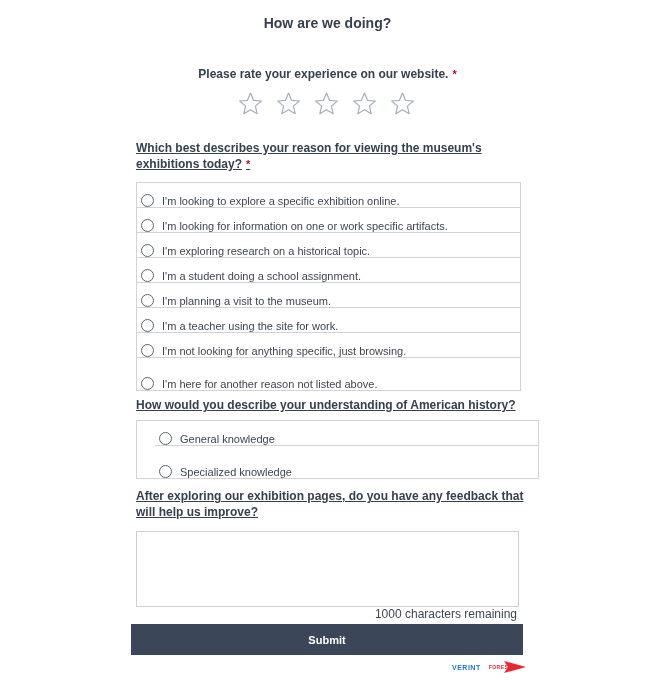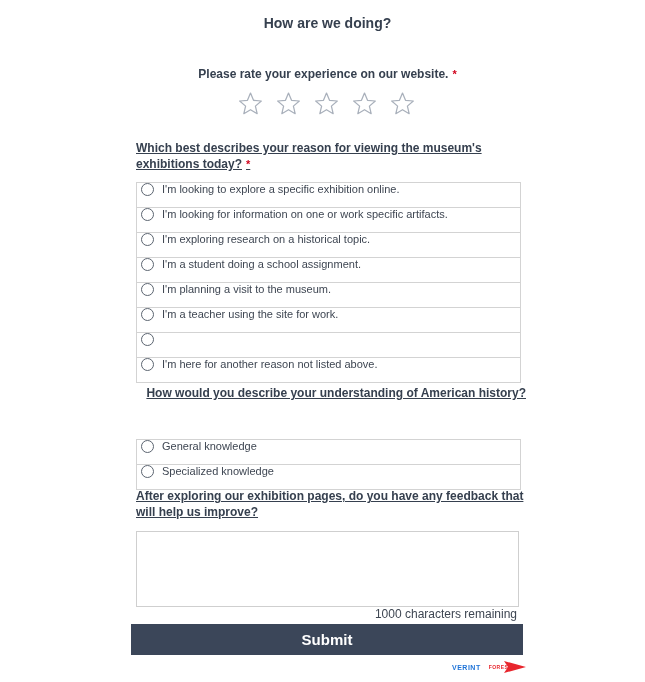--- a/index.html
+++ b/index.html
@@ -4,26 +4,26 @@
 <style>
   html, body { margin:0; padding:0; background:#ffffff; }
   body { width:645px; height:682px; position:relative; font-family:"Liberation Sans", sans-serif; color:#36404f; overflow:hidden; }
   .title { position:absolute; top:15px; left:0; width:655px; text-align:center; font-size:14px; font-weight:bold; color:#36404f; }
   .q-center { position:absolute; top:67px; left:0; width:655px; text-align:center; font-size:12px; font-weight:bold; color:#36404f; }
   .req { color:#d0021b; margin-left:4px; font-size:11px; }
   .stars { position:absolute; top:91px; left:238px; display:flex; gap:13px; }
   .star { width:25px; height:25px; cursor:pointer; }
   .q { position:absolute; left:136px; width:390px; font-size:12px; font-weight:bold; color:#36404f; line-height:16px;text-decoration:underline; }
   .opts { position:absolute; left:136px; width:383px; border:1px solid #d3d3d3; }
-  .opt { height:24px; border-bottom:1px solid #d3d3d3; display:flex; align-items:flex-start; font-size:11px; color:#3e4652; cursor:pointer; }
-  .opt:last-child { border-bottom:none; }
+  .opt { height:24px; border-bottom:1px solid #d3d3d3; display:flex; align-items:flex-end; font-size:11px; color:#3e4652; cursor:pointer; }
+  .opt:last-child { border-bottom:none;margin-top:8px; }
   .radio { width:11px; height:11px; border:1px solid #5b6470; border-radius:50%; margin-left:4px; margin-right:8px; flex:none; }
   .textarea { position:absolute; top:531px; left:136px; width:381px; height:74px; border:1px solid #cfcfcf; resize:none; font-family:"Liberation Sans", sans-serif; padding:0; margin:0; outline:none; }
   .counter { position:absolute; top:607px; left:136px; width:381px; text-align:right; font-size:12px; color:#3e4652; }
-  .submit { position:absolute; top:624px; left:131px; width:392px; height:31px; background:#3b4659; color:#ffffff; font-size:15px; font-weight:bold; border:none; display:flex; align-items:center; justify-content:center; cursor:pointer; font-family:"Liberation Sans", sans-serif; }
+  .submit { position:absolute; top:624px; left:131px; width:392px; height:31px; background:#3b4659; color:#ffffff; font-size:11px; font-weight:bold; border:none; display:flex; align-items:center; justify-content:center; cursor:pointer; font-family:"Liberation Sans", sans-serif; }
   .brand { position:absolute; top:660px; left:452px; display:flex; align-items:center; gap:8px; }
   .verint { font-size:7px; font-weight:bold; color:#1e73d8; letter-spacing:0.5px; }
   .foresee { display:flex; align-items:center; position:relative; }
   .foresee-text { font-size:5px; font-weight:bold; color:#e8262d; letter-spacing:0.5px; position:relative; z-index:2; }
   .foresee-arrow { width:22px; height:14px; margin-left:-12px; }
 </style>
 </head>
 <body>
 
 <div class="title">How are we doing?</div>
@@ -74,30 +74,31 @@
   <div class="opt">
       <span class="radio"></span>
       <span>I'm planning a visit to the museum.</span>
     </div>
   <div class="opt">
       <span class="radio"></span>
       <span>I'm a teacher using the site for work.</span>
     </div>
   <div class="opt">
       <span class="radio"></span>
+      <span>I'm not looking for anything specific, just browsing.</span>
     </div>
   <div class="opt">
       <span class="radio"></span>
       <span>I'm here for another reason not listed above.</span>
     </div>
 </div>
 
-<div class="q" style="top:385px;text-align:right;">How would you describe your understanding of American history?</div>
+<div class="q" style="top:397px;">How would you describe your understanding of American history?</div>
 
-<div class="opts" style="top:439px;">
+<div class="opts" style="top:420px;padding-left:18px;">
   <div class="opt">
       <span class="radio"></span>
       <span>General knowledge</span>
     </div>
   <div class="opt">
       <span class="radio"></span>
       <span>Specialized knowledge</span>
     </div>
 </div>
 

